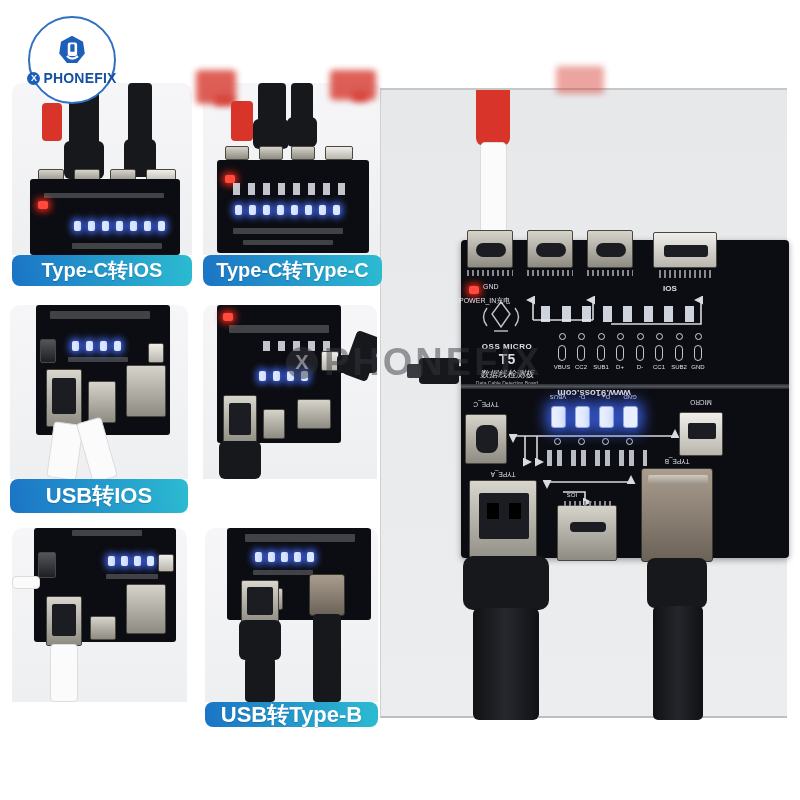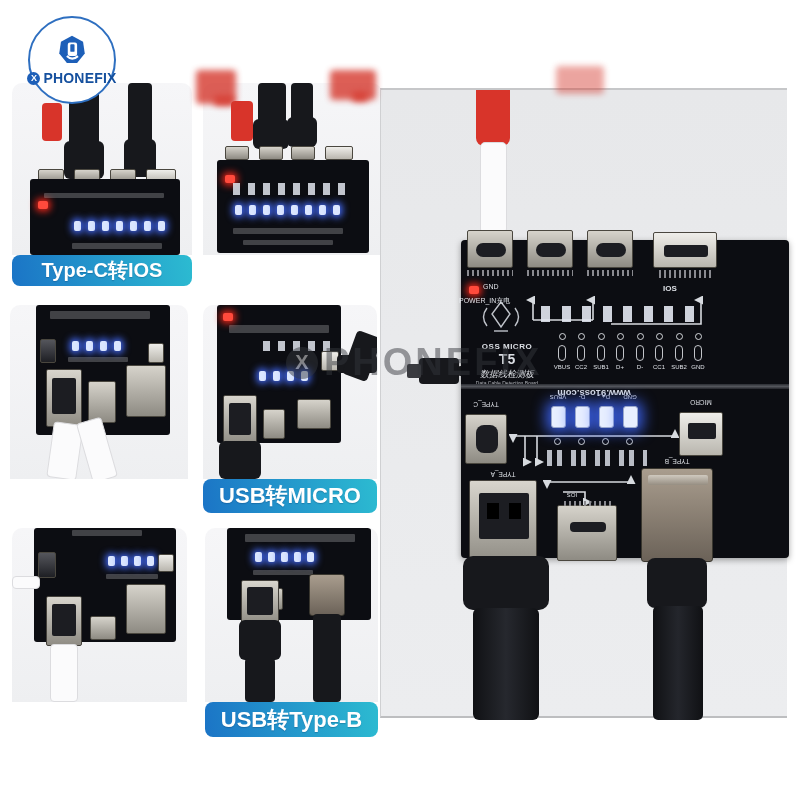--- a/index.html
+++ b/index.html
@@ -141,40 +141,46 @@
       <div class="bled" style="left:46px;top:45px;"></div>
       <div class="bled" style="left:60px;top:45px;"></div>
       <div class="bled" style="left:74px;top:45px;"></div>
       <div class="bled" style="left:88px;top:45px;"></div>
       <div class="bled" style="left:102px;top:45px;"></div>
       <div class="bled" style="left:116px;top:45px;"></div>
       <div class="silkstrip" style="left:16px;top:68px;width:110px;height:6px;"></div>
       <div class="silkstrip" style="left:26px;top:80px;width:90px;height:5px;"></div>
     </div>
   </div>
+  <div class="banner" style="left:203px;top:255px;width:179px;height:31px;font-size:20px;">
+    <span>Type-C转Type-C</span>
+  </div>
 
   <div class="photo" style="left:10px;top:305px;width:178px;height:174px;">
     <div class="pcb" style="left:26px;top:0;width:134px;height:130px;">
       <div class="silkstrip" style="left:14px;top:6px;width:100px;height:8px;"></div>
       <div class="bled" style="left:36px;top:36px;"></div>
       <div class="bled" style="left:50px;top:36px;"></div>
       <div class="bled" style="left:64px;top:36px;"></div>
       <div class="bled" style="left:78px;top:36px;"></div>
       <div class="silkstrip" style="left:32px;top:52px;width:60px;height:5px;"></div>
       <div class="port dark" style="left:4px;top:34px;width:16px;height:24px;"></div>
       <div class="port light" style="left:112px;top:38px;width:16px;height:20px;"></div>
       <div class="port" style="left:90px;top:60px;width:40px;height:52px;"></div>
       <div class="port" style="left:52px;top:76px;width:28px;height:42px;"></div>
     </div>
     <div class="usba-shell" style="left:36px;top:64px;width:36px;height:58px;">
       <div class="slot" style="left:5px;top:8px;width:24px;height:36px;"></div>
     </div>
     <div class="cableW" style="left:40px;top:118px;width:30px;height:56px;transform:rotate(8deg);"></div>
     <div class="cableW" style="left:74px;top:114px;width:26px;height:62px;transform:rotate(-16deg);"></div>
   </div>
+  <div class="banner" style="left:10px;top:479px;width:178px;height:34px;font-size:22px;">
+    <span>USB转IOS</span>
+  </div>
 
   <div class="photo" style="left:203px;top:305px;width:174px;height:174px;">
     <div class="pcb" style="left:14px;top:0;width:124px;height:138px;">
       <div class="rled" style="left:6px;top:8px;"></div>
       <div class="silkstrip" style="left:12px;top:20px;width:100px;height:8px;"></div>
       <div class="comps" style="left:46px;top:36px;width:70px;height:10px;"></div>
       <div class="bled" style="left:42px;top:66px;"></div>
       <div class="bled" style="left:56px;top:66px;"></div>
       <div class="bled" style="left:70px;top:66px;"></div>
       <div class="bled" style="left:84px;top:66px;"></div>
@@ -182,23 +188,20 @@
       <div class="port" style="left:80px;top:94px;width:34px;height:30px;"></div>
       <div class="port" style="left:46px;top:104px;width:22px;height:30px;"></div>
     </div>
     <div class="cableB" style="left:134px;top:50px;width:40px;height:18px;"></div>
     <div class="cableB" style="left:146px;top:28px;width:26px;height:46px;transform:rotate(20deg);"></div>
     <div class="usba-shell" style="left:20px;top:90px;width:34px;height:50px;">
       <div class="slot" style="left:5px;top:7px;width:22px;height:32px;"></div>
     </div>
     <div class="cableB" style="left:16px;top:136px;width:42px;height:38px;border-radius:6px;"></div>
   </div>
-  <div class="banner" style="left:203px;top:479px;width:174px;height:34px;font-size:22px;">
-    <span>USB转MICRO</span>
-  </div>
 
   <div class="photo" style="left:12px;top:528px;width:175px;height:174px;">
     <div class="pcb" style="left:22px;top:0;width:142px;height:114px;">
       <div class="silkstrip" style="left:38px;top:2px;width:70px;height:6px;"></div>
       <div class="bled" style="left:74px;top:28px;"></div>
       <div class="bled" style="left:87px;top:28px;"></div>
       <div class="bled" style="left:100px;top:28px;"></div>
       <div class="bled" style="left:113px;top:28px;"></div>
       <div class="silkstrip" style="left:72px;top:46px;width:52px;height:5px;"></div>
       <div class="port dark" style="left:4px;top:24px;width:18px;height:26px;"></div>
@@ -225,21 +228,21 @@
       <div class="port" style="left:32px;top:60px;width:24px;height:22px;"></div>
     </div>
     <div class="usba-shell" style="left:36px;top:52px;width:38px;height:44px;">
       <div class="slot" style="left:5px;top:6px;width:26px;height:28px;"></div>
     </div>
     <div class="cableB" style="left:34px;top:92px;width:42px;height:40px;border-radius:6px;"></div>
     <div class="cableB" style="left:40px;top:130px;width:30px;height:44px;"></div>
     <div class="typeb-shell" style="left:104px;top:46px;width:36px;height:42px;"></div>
     <div class="cableB" style="left:108px;top:86px;width:28px;height:88px;"></div>
   </div>
-  <div class="banner" style="left:205px;top:702px;width:173px;height:35px;font-size:22px;">
+  <div class="banner" style="left:205px;top:702px;width:173px;height:25px;font-size:22px;">
     <span>USB转Type-B</span>
   </div>
 
   <div class="main-photo">
 
     <div class="cableR" style="left:95px;top:0;width:34px;height:56px;border-radius:0 0 8px 8px;"></div>
     <div class="cableW" style="left:99px;top:52px;width:27px;height:92px;border-radius:5px;"></div>
 
     <div class="cableB" style="left:38px;top:268px;width:40px;height:26px;"></div>
     <div class="abs" style="left:26px;top:274px;width:14px;height:14px;background:#3a3b40;border-radius:2px;"></div>

